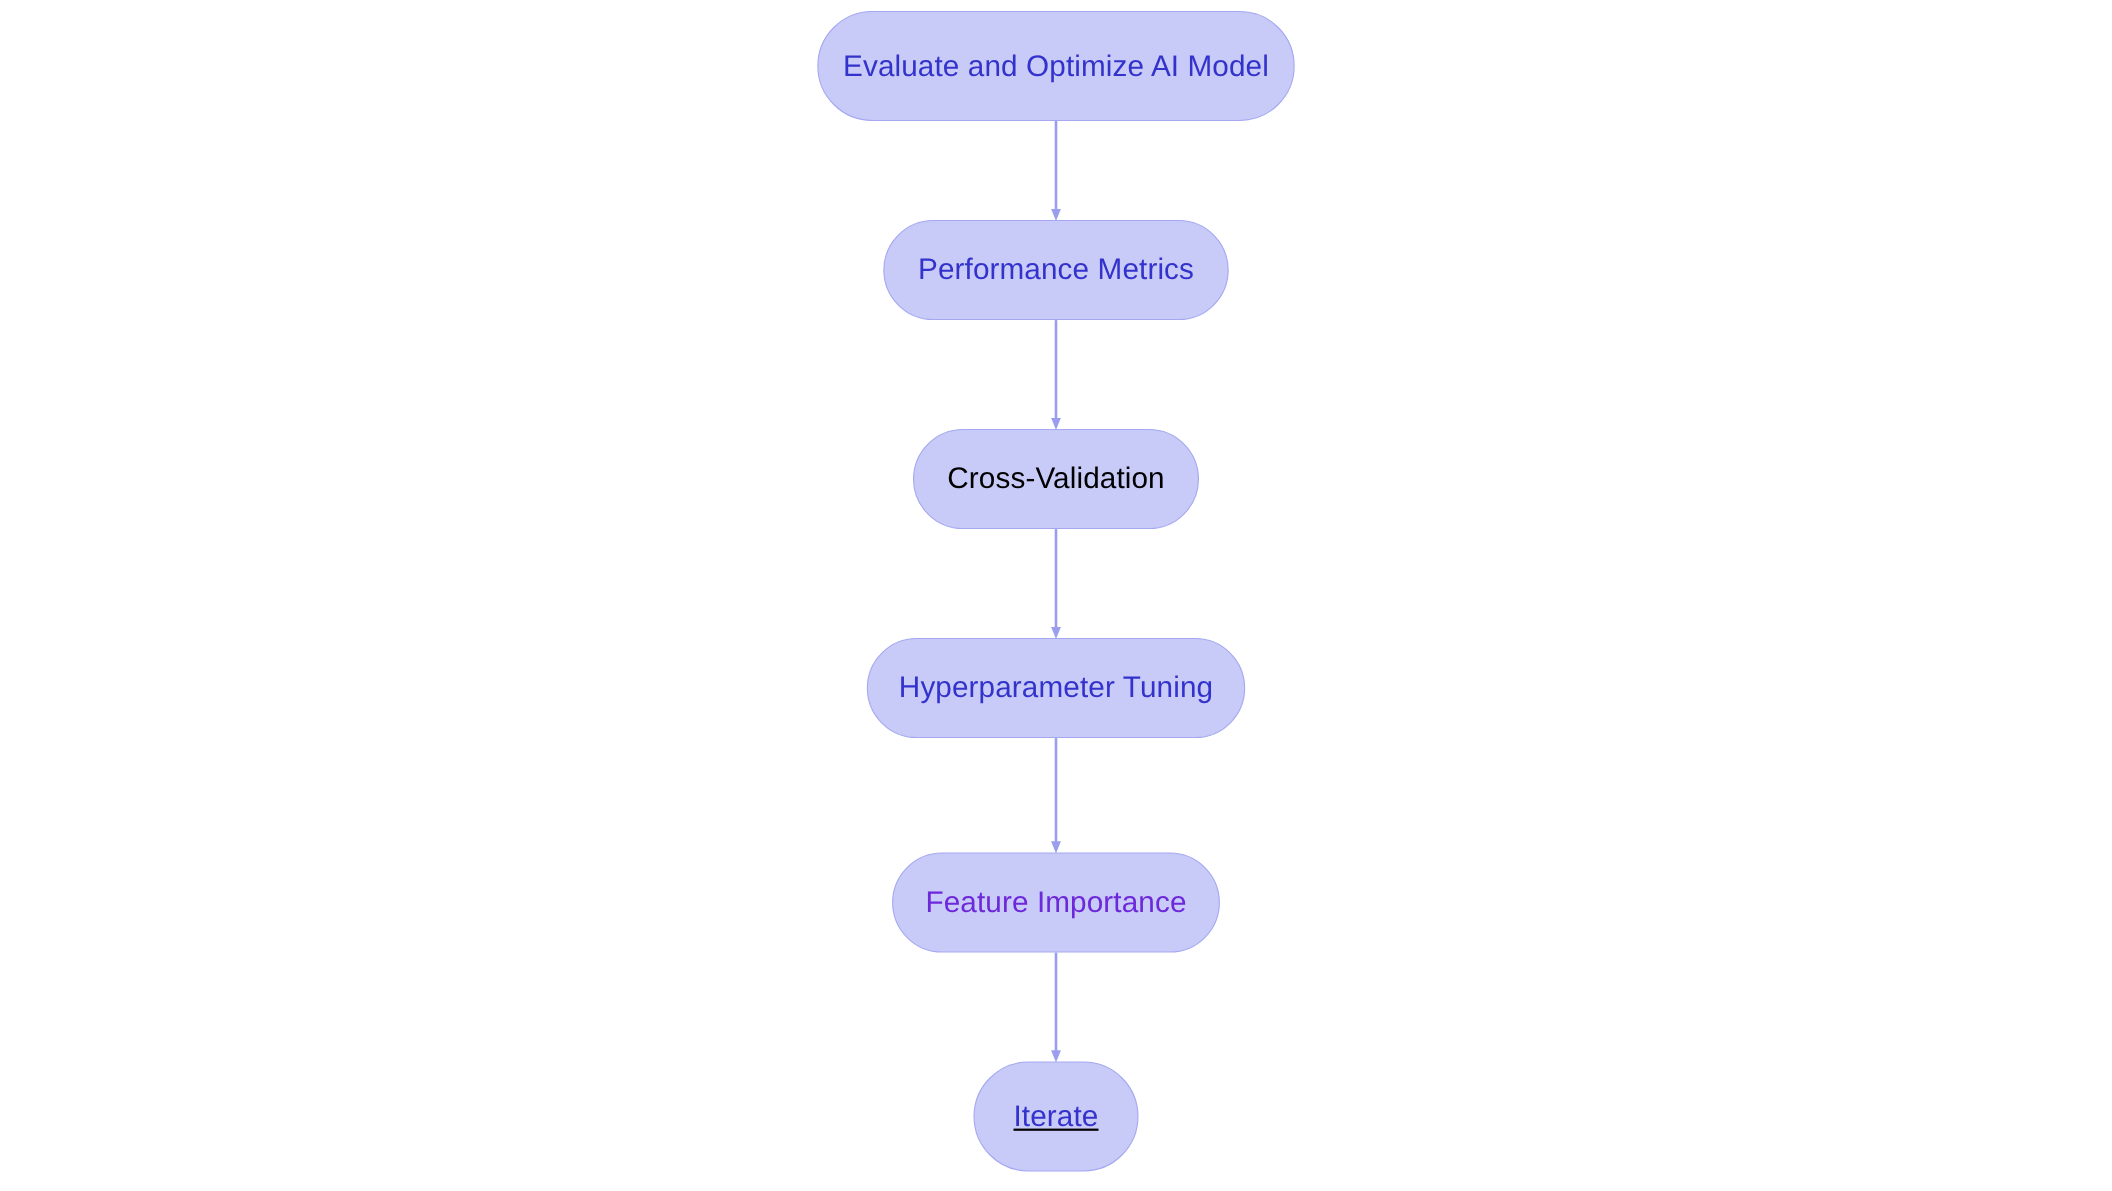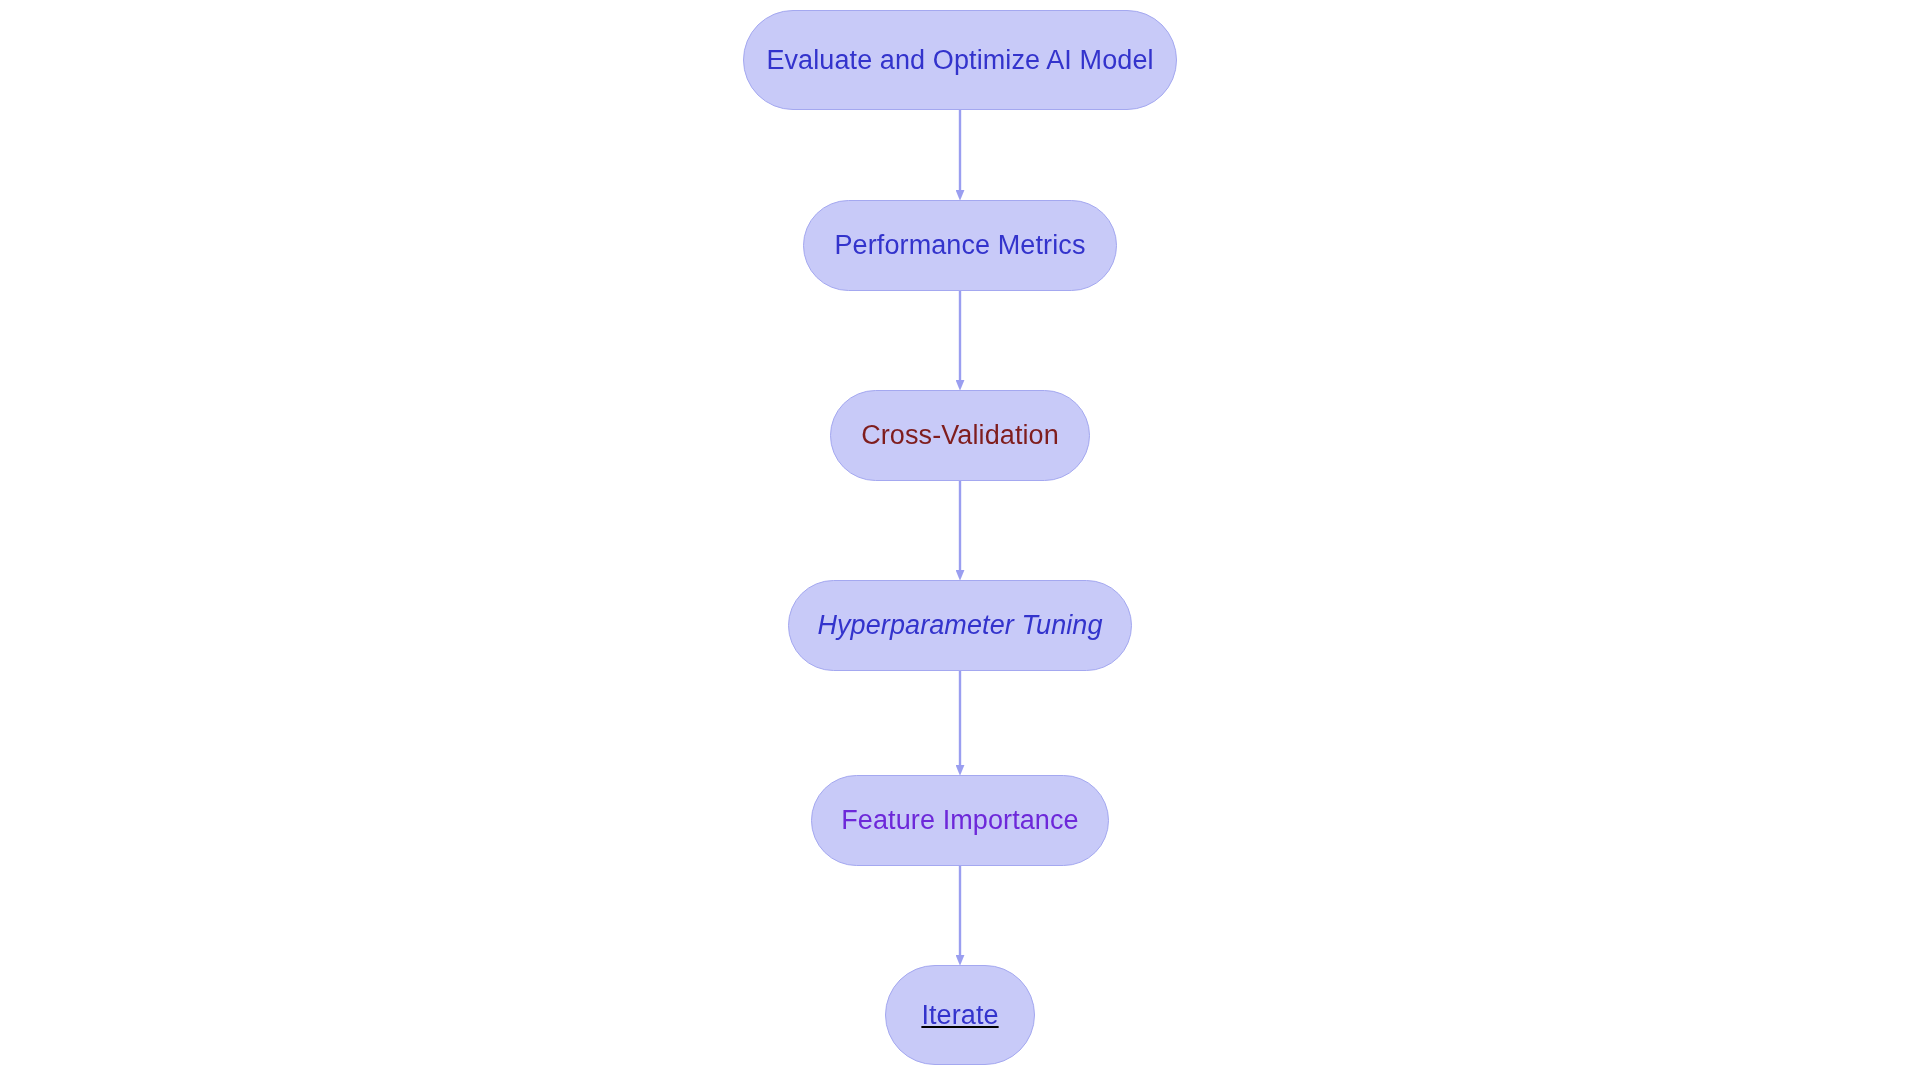--- a/index.html
+++ b/index.html
@@ -75,24 +75,24 @@
 
   <div class="node" style="left: 960px; top: 10px; width: 434px; height: 100px; background: rgb(200, 202, 248); border-color: rgb(164, 168, 240);">
     <span class="node-label" style="color: rgb(51, 51, 204);">Evaluate and Optimize AI Model</span>
   </div>
 
   <div class="node" style="left: 960px; top: 200px; width: 314px; height: 91px; background: rgb(200, 202, 248); border-color: rgb(164, 168, 240);">
     <span class="node-label" style="color: rgb(51, 51, 204);">Performance Metrics</span>
   </div>
 
   <div class="node" style="left: 960px; top: 390px; width: 260px; height: 91px; background: rgb(200, 202, 248); border-color: rgb(164, 168, 240);">
-    <span class="node-label" style="color: #7f1d1d;">Cross-Validation</span>
+    <span class="node-label" style="color: #000000;">Cross-Validation</span>
   </div>
 
-  <div class="node" style="left: 960px; top: 580px; width: 344px; height: 91px; background: rgb(200, 202, 248); border-color: rgb(164, 168, 240); font-style: italic;">
+  <div class="node" style="left: 960px; top: 580px; width: 344px; height: 91px; background: rgb(200, 202, 248); border-color: rgb(164, 168, 240);">
     <span class="node-label" style="color: rgb(51, 51, 204);">Hyperparameter Tuning</span>
   </div>
 
   <div class="node" style="left: 960px; top: 775px; width: 298px; height: 91px; background: rgb(200, 202, 248); border-color: rgb(164, 168, 240);">
     <span class="node-label" style="color: #6d28d9;">Feature Importance</span>
   </div>
 
   <div class="node" style="left: 960px; top: 965px; width: 150px; height: 100px; background: rgb(200, 202, 248); border-color: rgb(164, 168, 240); text-decoration: underline;">
     <span class="node-label" style="color: rgb(51, 51, 204);">Iterate</span>
   </div>

